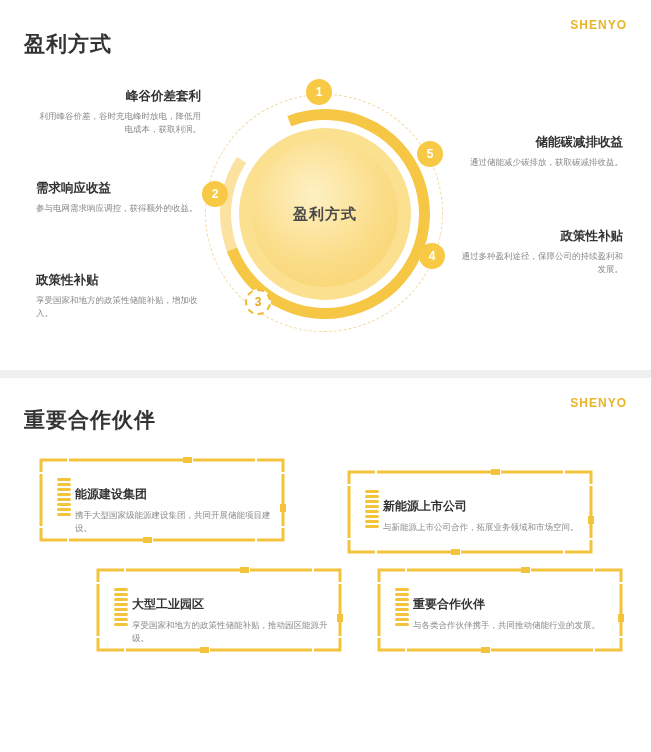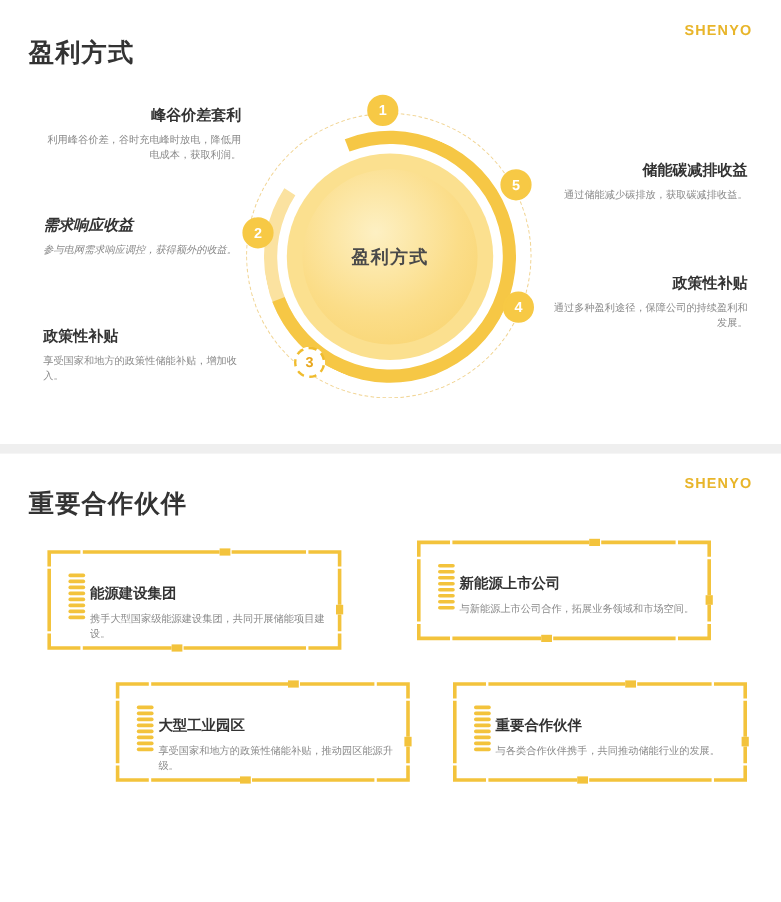--- a/index.html
+++ b/index.html
@@ -170,21 +170,21 @@
   }
   .txt-block .body {
     font-size: 8.5px;
     color: #8a8a8a;
     line-height: 1.55;
   }
   .left-col { text-align: left; }
   .right-col { text-align: right; }
 
   .tb1 { left: 36px; top: 88px; text-align: right; }
-  .tb2 { left: 36px; top: 180px; font-style: italic; }
+  .tb2 { left: 36px; top: 180px; }
   .tb3 { left: 36px; top: 272px; }
   .tb4 { right: 28px; top: 134px; }
   .tb5 { right: 28px; top: 228px; }
 
   
   .cards {
     position: absolute;
     left: 0;
     top: 468px;
     width: 651px;
@@ -210,21 +210,21 @@
     font-weight: bold;
     color: #333333;
     margin-bottom: 6px;
   }
   .card-desc {
     font-size: 8.5px;
     color: #8a8a8a;
     line-height: 1.5;
   }
   .c1 { left: 33px;  top: 14px; }
-  .c2 { left: 341px; top: 6px; }
+  .c2 { left: 341px; top: 26px; }
   .c3 { left: 90px;  top: 124px; }
   .c4 { left: 371px; top: 124px; }
 
   .coil {
     position: absolute;
     left: 24px;
     top: 26px;
     width: 14px;
     height: 42px;
   }

